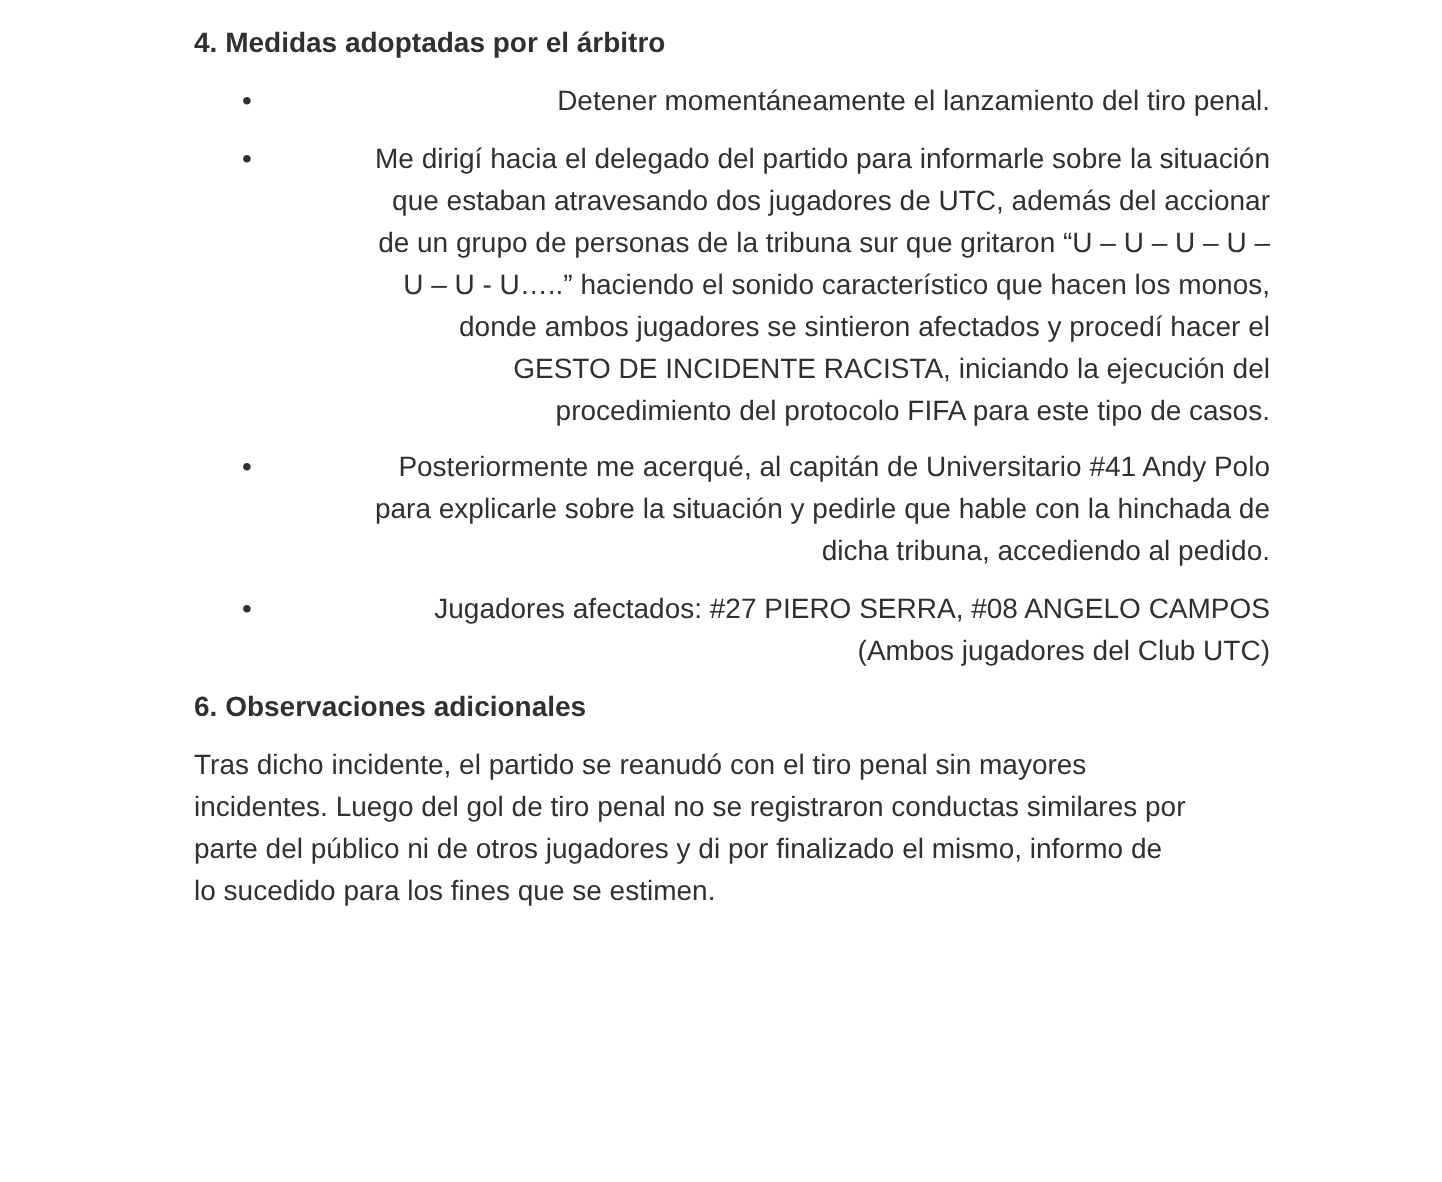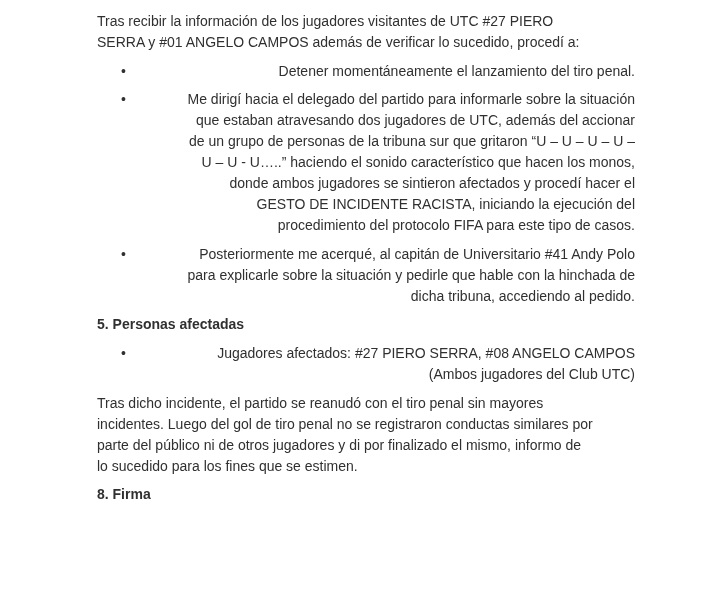--- a/index.html
+++ b/index.html
@@ -47,23 +47,22 @@
     flex: 1 1 auto;
     white-space: pre-line;
     text-align: right;
   }
 </style>
 </head>
 <body>
 
 <div class="page">
 
+  <div class="heading">4. Medidas adoptadas por el árbitro</div>
 
-  <div class="para">Tras recibir la información de los jugadores visitantes de UTC #27 PIERO
-SERRA y #01 ANGELO CAMPOS además de verificar lo sucedido, procedí a:</div>
 
   <ul class="blist">
     <li class="bitem">
       <span class="bullet">•</span>
       <span class="btext">Detener momentáneamente el lanzamiento del tiro penal.</span>
     </li>
     <li class="bitem">
       <span class="bullet">•</span>
       <span class="btext">Me dirigí hacia el delegado del partido para informarle sobre la situación
 que estaban atravesando dos jugadores de UTC, además del accionar
@@ -74,32 +73,31 @@
 procedimiento del protocolo FIFA para este tipo de casos.</span>
     </li>
     <li class="bitem">
       <span class="bullet">•</span>
       <span class="btext">Posteriormente me acerqué, al capitán de Universitario #41 Andy Polo
 para explicarle sobre la situación y pedirle que hable con la hinchada de
 dicha tribuna, accediendo al pedido.</span>
     </li>
   </ul>
 
-  <div class="heading">5. Personas afectadas</div>
 
   <ul class="blist">
     <li class="bitem">
       <span class="bullet">•</span>
       <span class="btext">Jugadores afectados: #27 PIERO SERRA, #08 ANGELO CAMPOS
 (Ambos jugadores del Club UTC)</span>
     </li>
   </ul>
 
+  <div class="heading">6. Observaciones adicionales</div>
 
   <div class="para">Tras dicho incidente, el partido se reanudó con el tiro penal sin mayores
 incidentes. Luego del gol de tiro penal no se registraron conductas similares por
 parte del público ni de otros jugadores y di por finalizado el mismo, informo de
 lo sucedido para los fines que se estimen.</div>
 
-  <div class="heading">8. Firma</div>
 
 
 </div>
 
 </body></html>

